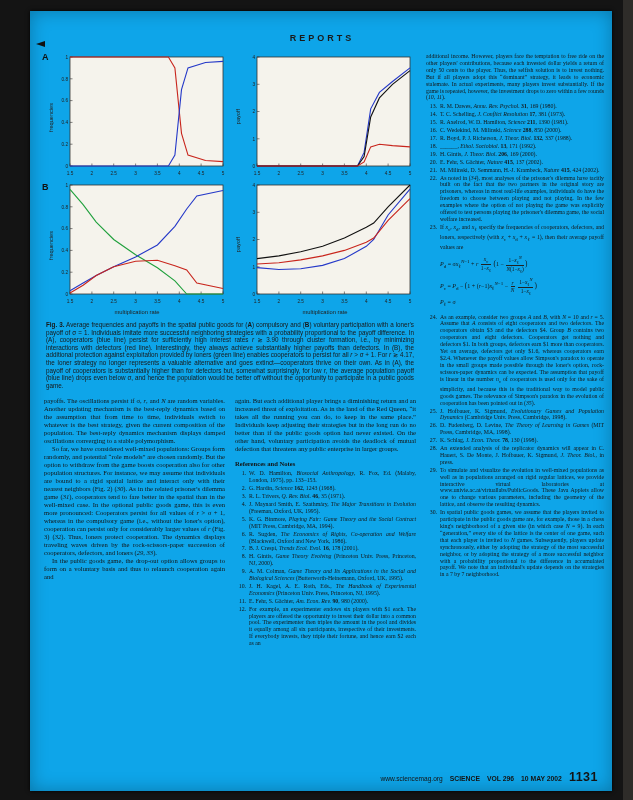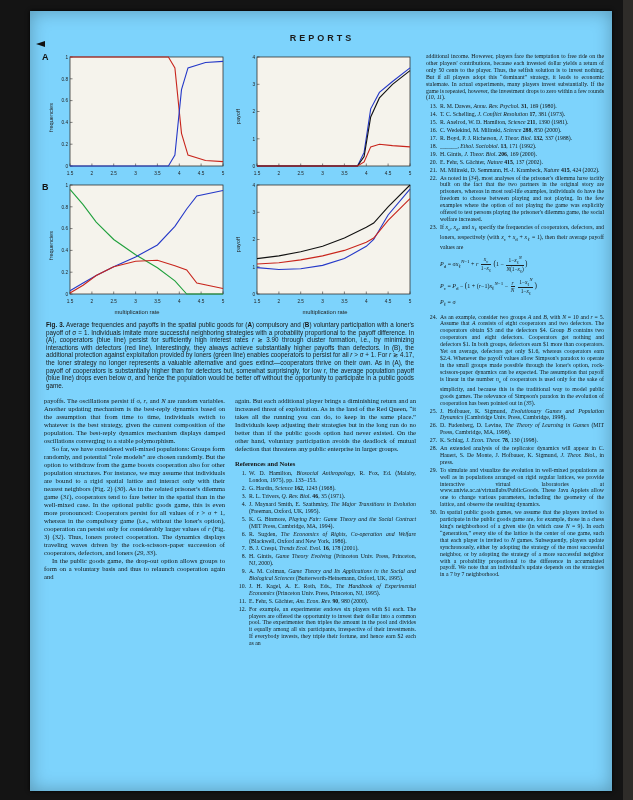--- a/index.html
+++ b/index.html
@@ -4,21 +4,21 @@
 <style>
   html,body{margin:0;padding:0;}
   body{
     width:633px;height:800px;position:relative;overflow:hidden;
     background:#141414;
     font-family:"Liberation Serif", serif;
   }
   .edge-right{position:absolute;right:0;top:0;width:10px;height:800px;background:#2e2c29;}
   .page{
     position:absolute;left:30px;top:11px;width:582px;height:780px;
-    background:#7dd3fc;
+    background:#0ea5e9;
     box-shadow:inset 0 0 18px rgba(0,0,0,0.28), 0 0 4px #000;
     padding:16px 12px 8px 14px;box-sizing:border-box;
     overflow:hidden;
   }
   .running-head{
     text-align:center;
     font-family:"Liberation Sans", sans-serif;
     font-weight:bold;font-size:9px;letter-spacing:3px;color:#1a1a1a;
     margin:6px 0 10px 0;
   }
@@ -428,13 +428,20 @@
           </div>
           <div class="ref-item">
             <span class="ref-num">30.</span>
             <span class="ref-text">In spatial public goods games, we assume that the players invited to participate in the public goods game are, for example, those in a chess king's neighborhood of a given site (in which case <i>N</i> = 9). In each “generation,” every site of the lattice is the center of one game, such that each player is invited to <i>N</i> games. Subsequently, players update synchronously, either by adopting the strategy of the most successful neighbor, or by adopting the strategy of a more successful neighbor with a probability proportional to the difference in accumulated payoff. We note that an individual's update depends on the strategies in a 7 by 7 neighborhood.</span>
           </div>
         </div>
     </div>
 
   </div>
 
+  <div class="footer">
+    <span class="url">www.sciencemag.org</span>
+    <span class="journal">SCIENCE</span>
+    <span class="vol">VOL 296</span>
+    <span class="date">10 MAY 2002</span>
+    <span class="pageno">1131</span>
+  </div>
 </div>
 
 </body></html>

